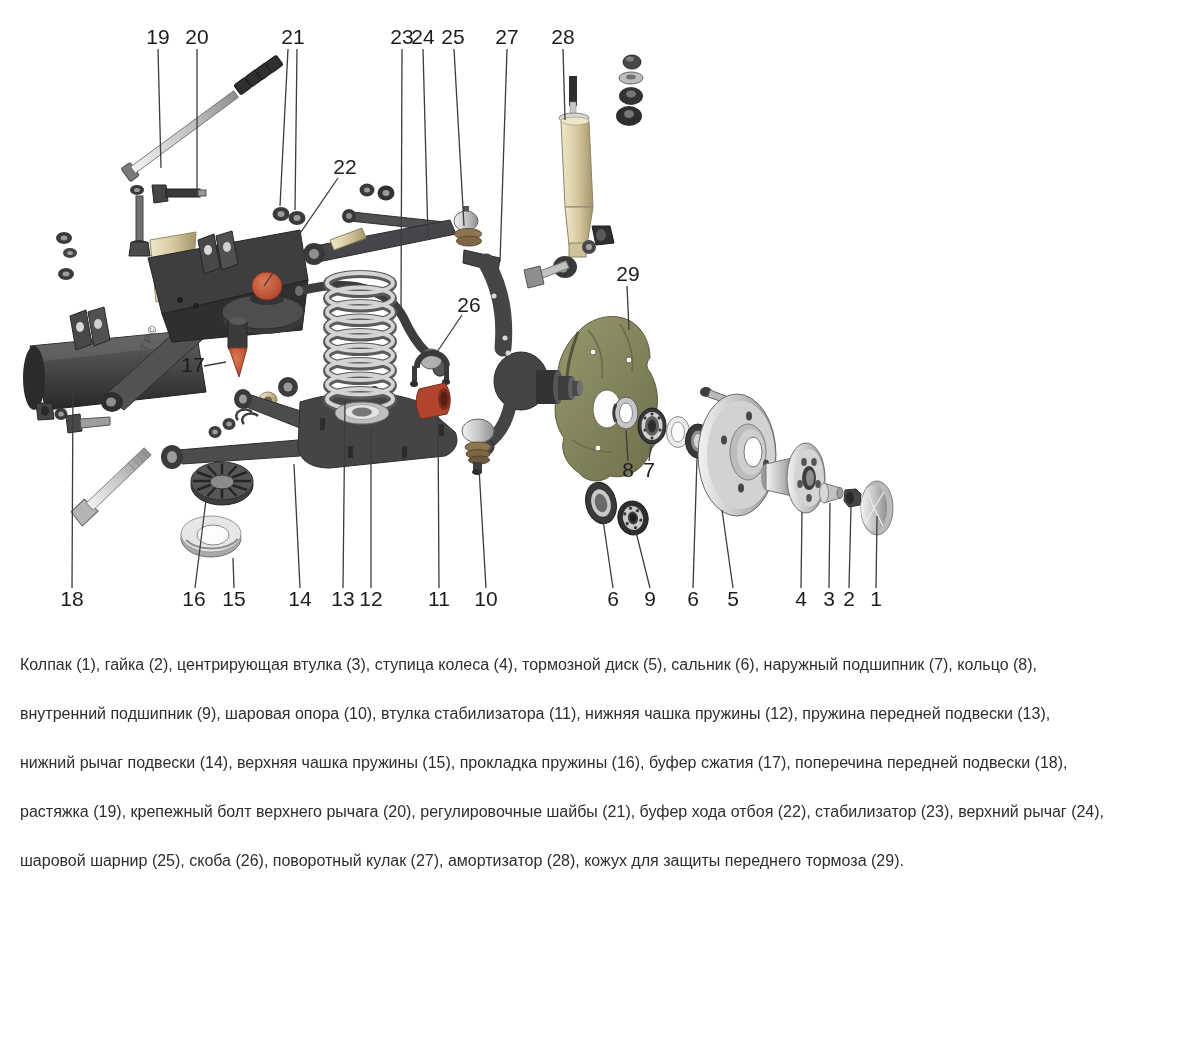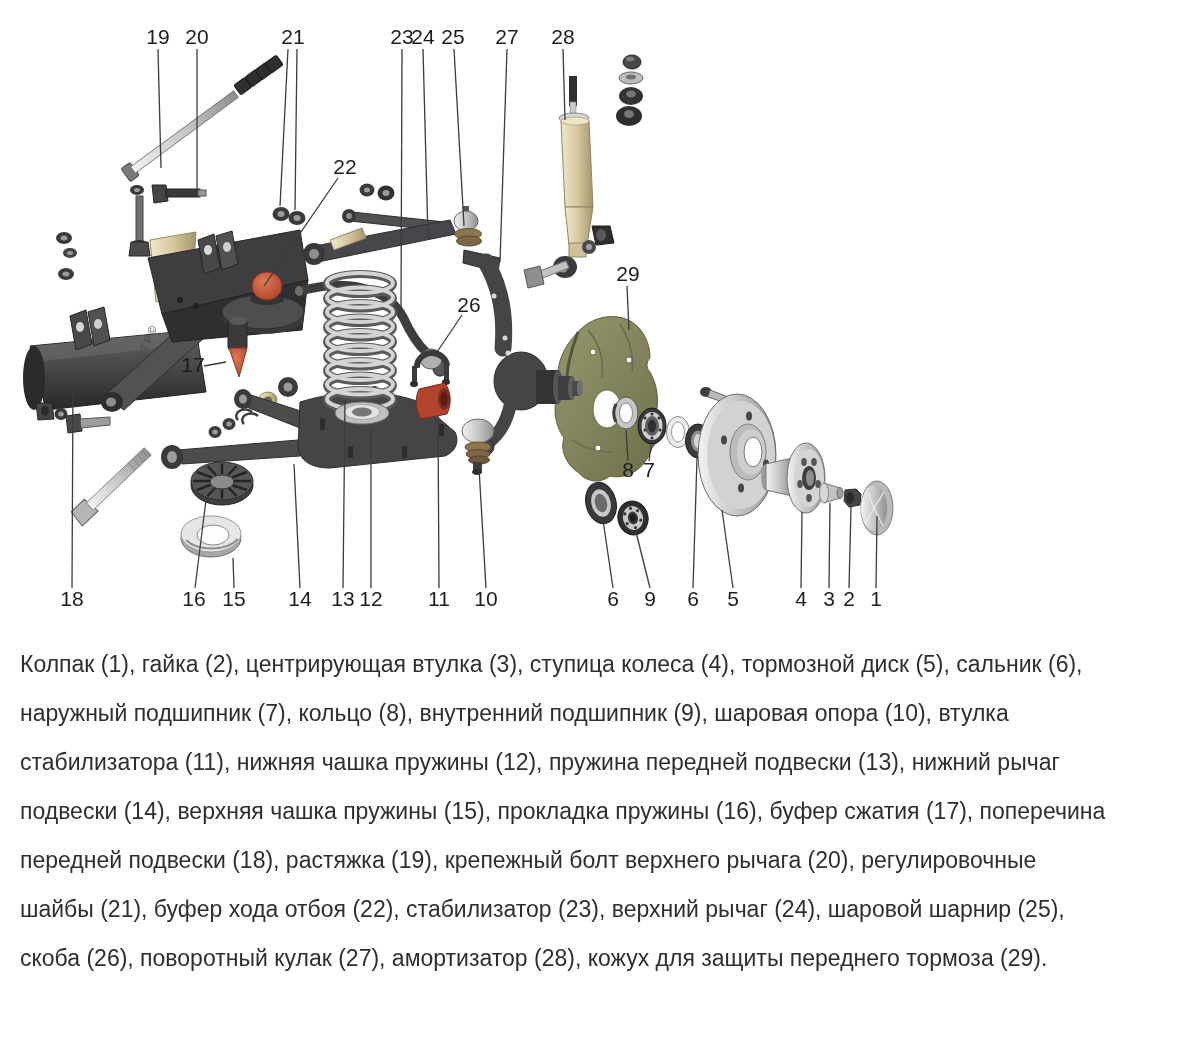--- a/index.html
+++ b/index.html
@@ -1,20 +1,20 @@
 <!DOCTYPE html>
 <html lang="ru"><head>
 <meta charset="utf-8">
 <style>
   html,body{margin:0;padding:0;background:#ffffff;}
   .page{position:relative;width:1200px;height:1049px;background:#ffffff;overflow:hidden;
         font-family:"Liberation Sans",sans-serif;}
   .figure{position:absolute;left:0;top:0;width:1200px;height:628px;}
   .caption{position:absolute;left:0;top:628px;width:1136px;box-sizing:border-box;
-           padding:12px 28px 0 20px;font-size:23px;line-height:49px;color:#2e2e2e;
+           padding:12px 28px 0 20px;font-size:16px;line-height:49px;color:#2e2e2e;
            text-align:left;}
   .callout{font-family:"Liberation Sans",sans-serif;font-size:21px;fill:#1c1c1e;text-anchor:middle;}
   .leader{stroke:#3c3c3e;stroke-width:1.3;fill:none;}
   .wm{font-family:"Liberation Sans",sans-serif;font-size:11px;fill:#4a4a4c;letter-spacing:2px;}
 </style>
 </head>
 <body>
 
 <div class="page">
 

